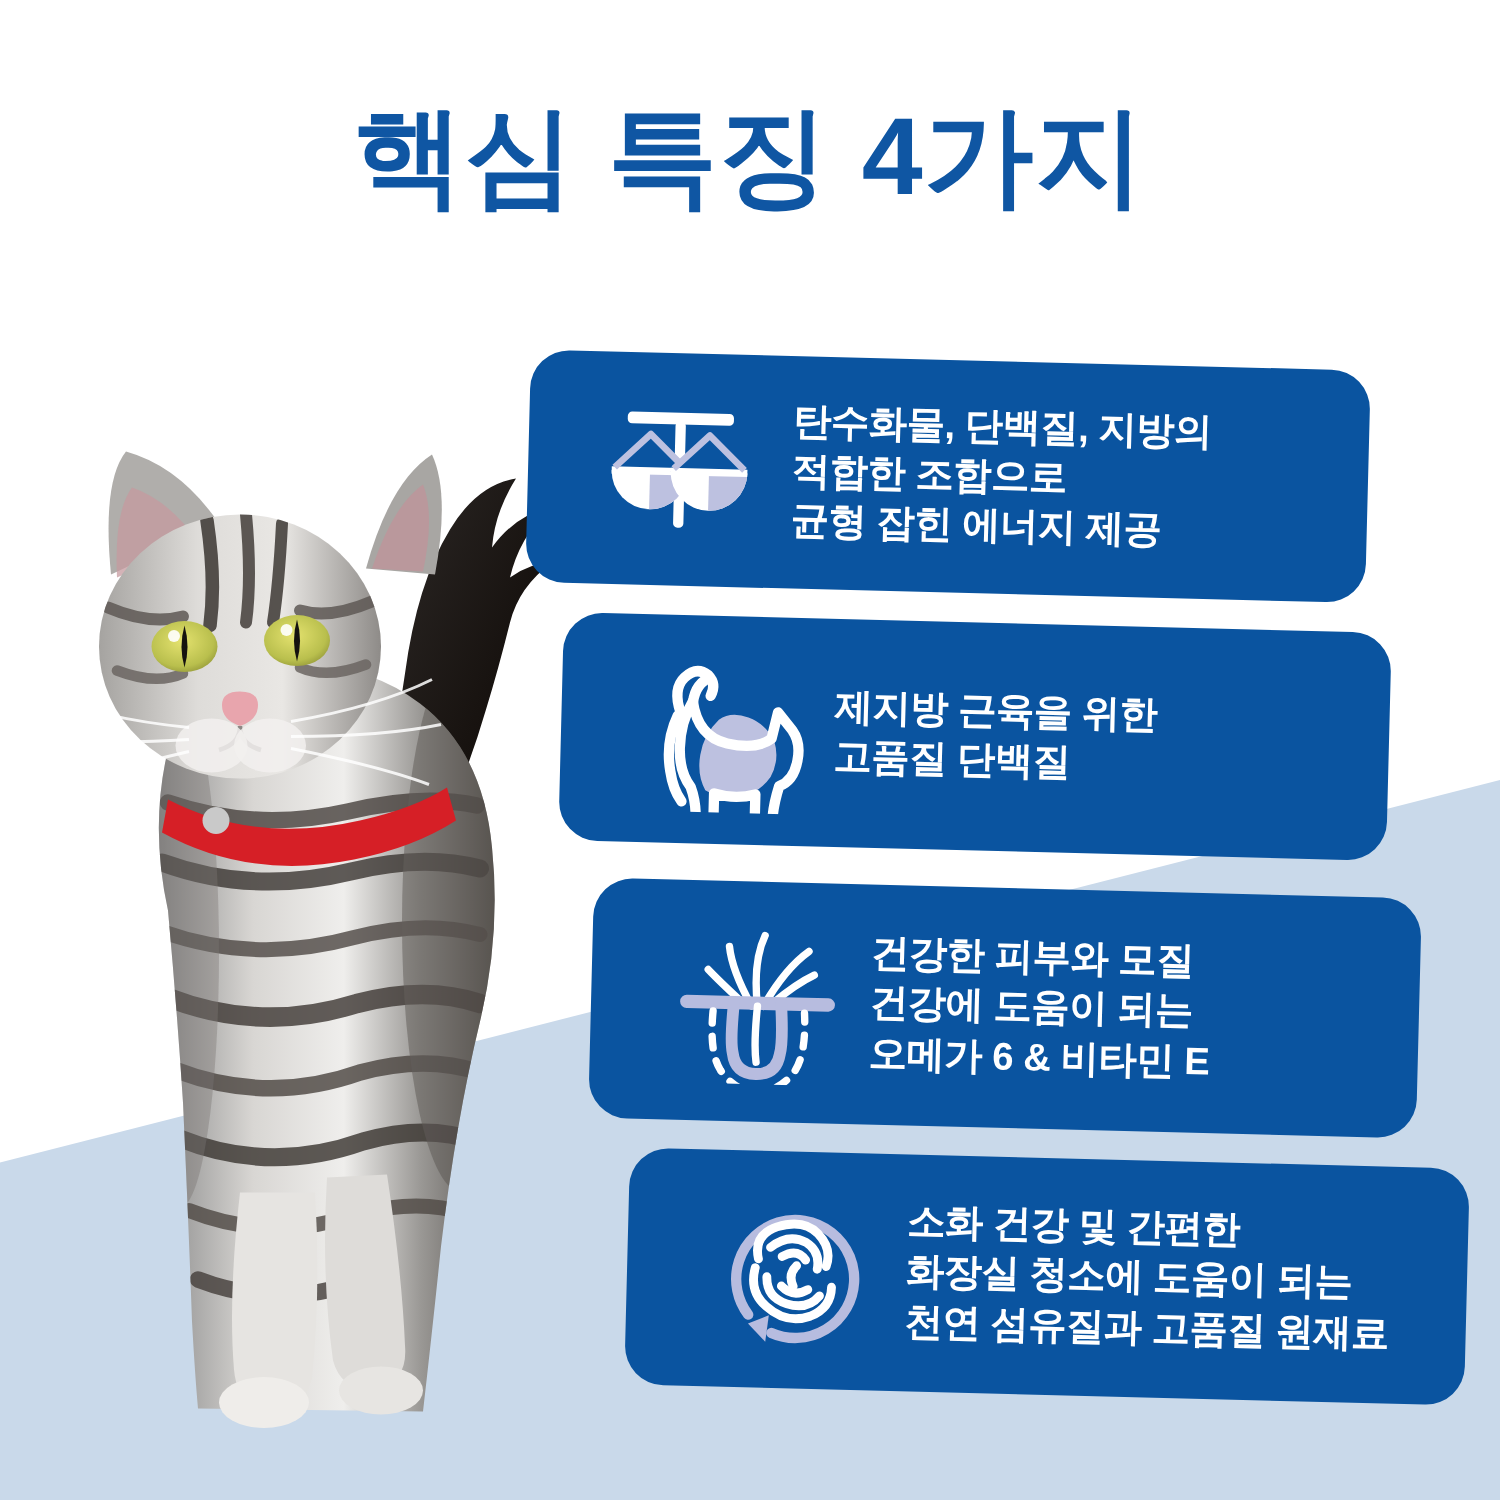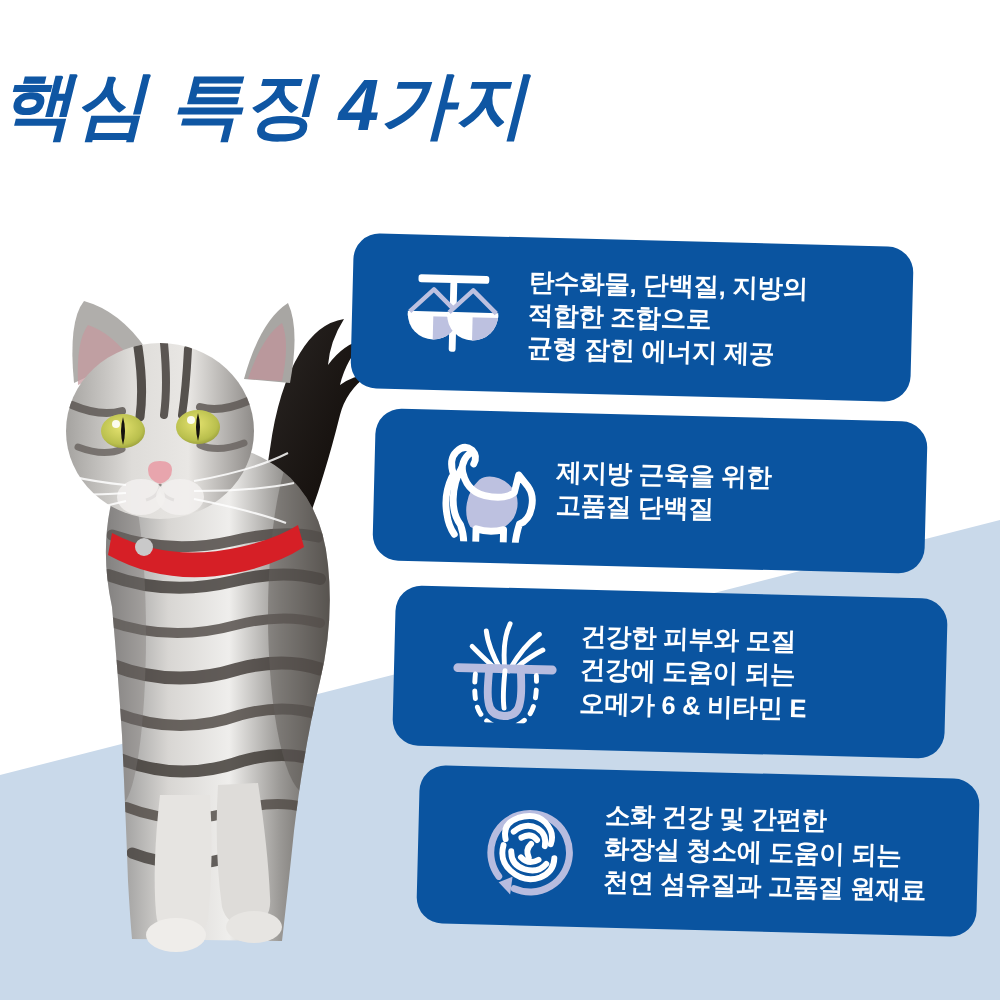--- a/index.html
+++ b/index.html
@@ -28,29 +28,28 @@
     clip-path: polygon(0% 77.5%, 100% 52%, 100% 100%, 0% 100%);
     z-index: 0;
   }
 
   
   .title {
     position: absolute;
     top: 66px;
     left: 0;
     width: 1000px;
-    text-align: left;
+    text-align: center;
     color: #0f56a3;
     font-size: 73px;
     font-weight: 700;
     letter-spacing: 1px;
     line-height: 1.08;
     z-index: 6;
     white-space: nowrap;
-    font-style: italic;
   }
 
   
   .cat-wrap {
     position: absolute;
     left: 8px;
     top: 235px;
     width: 420px;
     height: 720px;
     z-index: 3;

